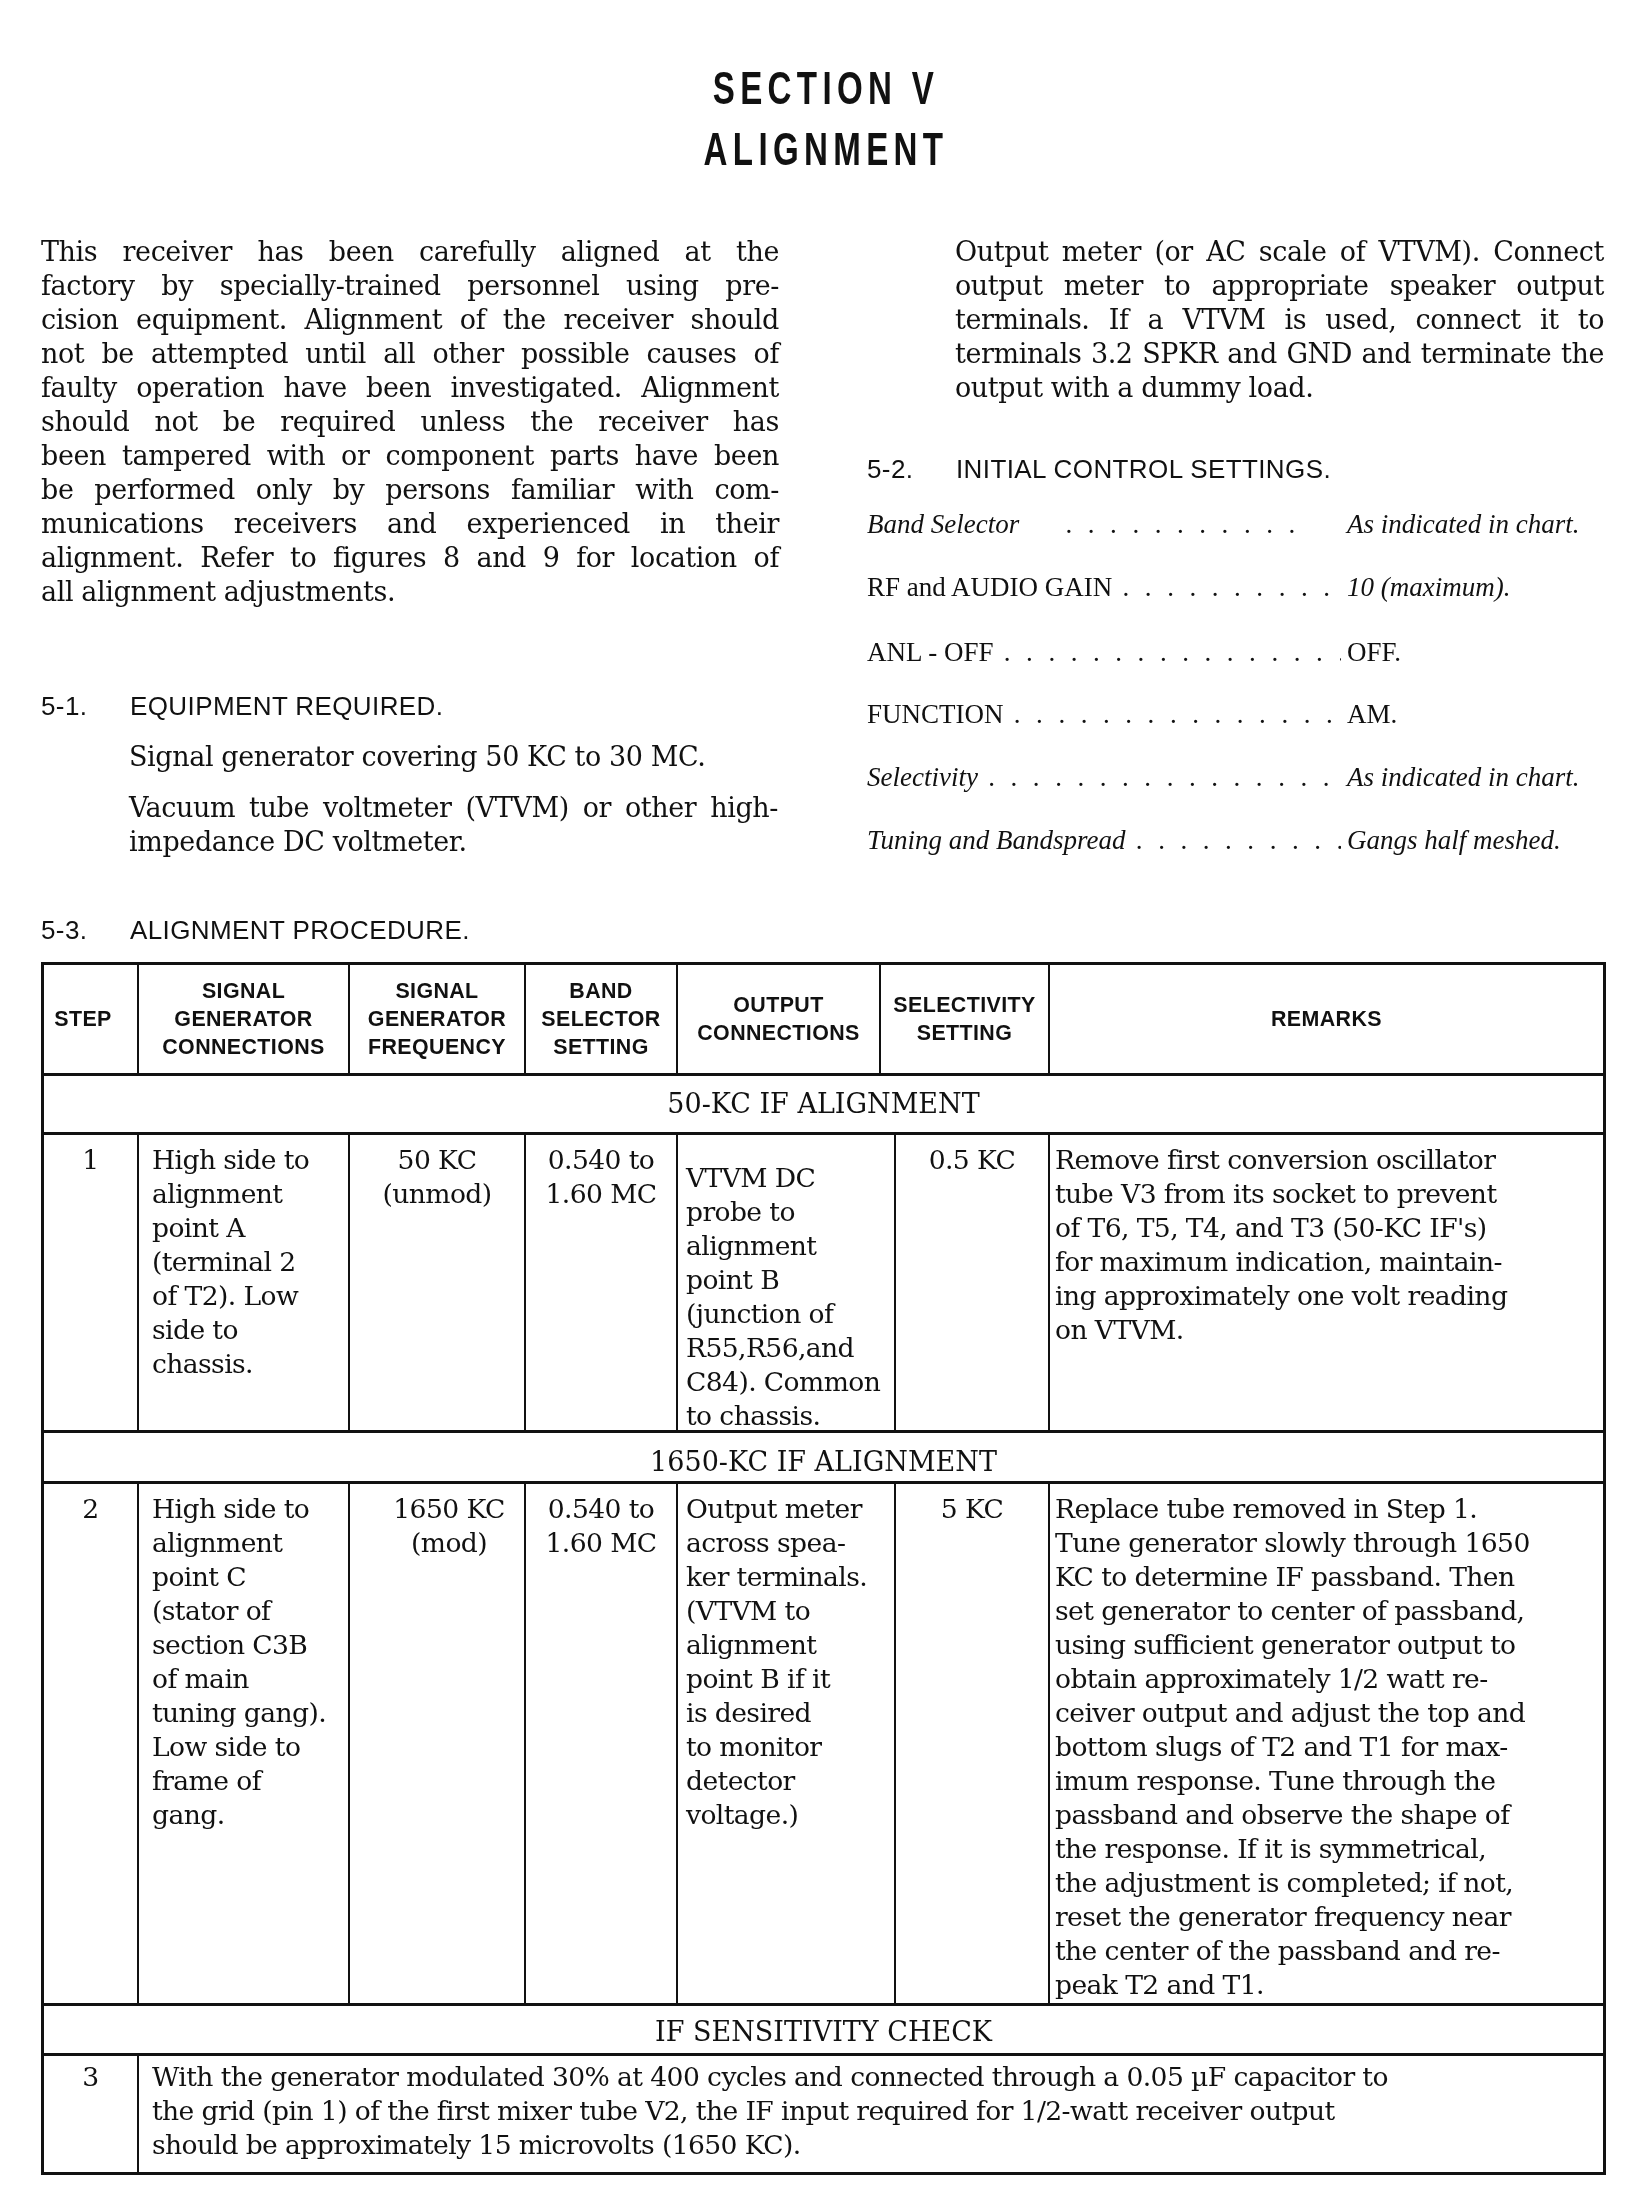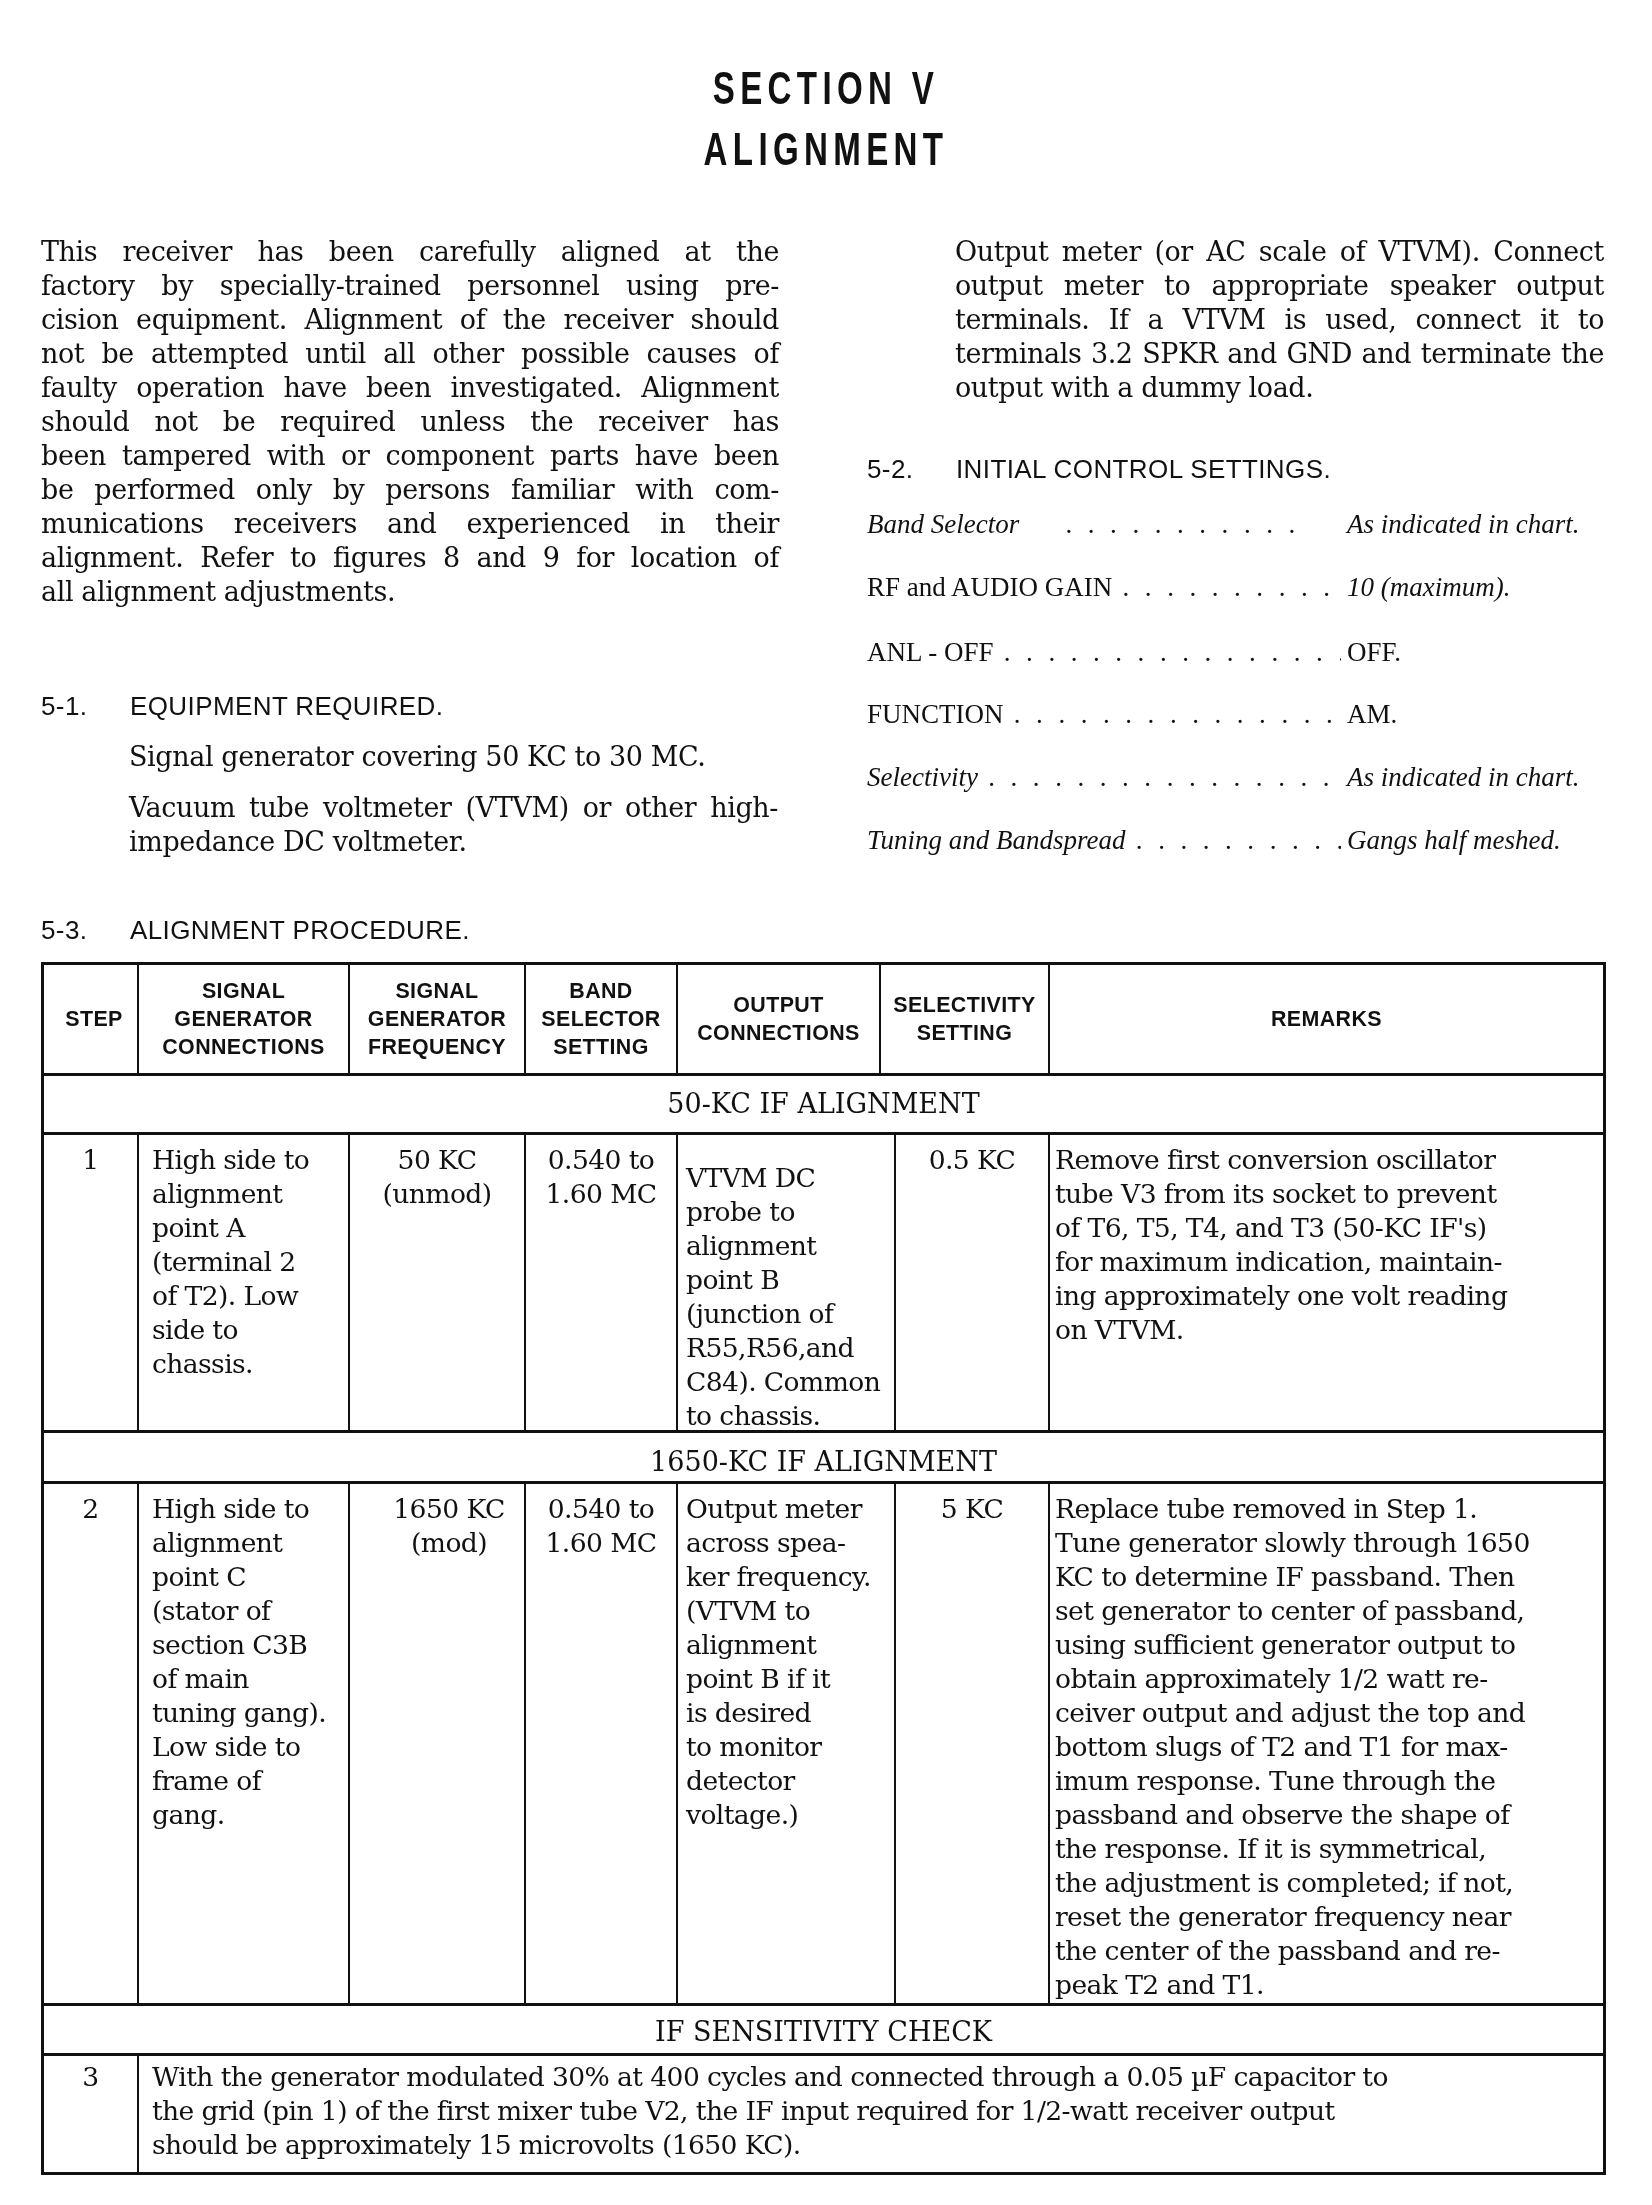--- a/index.html
+++ b/index.html
@@ -126,21 +126,21 @@
 
   <div class="vline" style="left:93px; top:518px; height:521px;"></div>
   <div class="vline" style="left:304px; top:518px; height:521px;"></div>
   <div class="vline" style="left:480px; top:518px; height:521px;"></div>
   <div class="vline" style="left:632px; top:518px; height:521px;"></div>
   <div class="vline" style="left:850px; top:518px; height:521px;"></div>
   <div class="vline" style="left:1004px; top:518px; height:521px;"></div>
 
   <div class="vline" style="left:93px; top:1090px; height:118px;"></div>
 
-  <div class="hdr" style="left:0; top:0; width:78px; height:108px;margin-left:11px;">STEP</div>
+  <div class="hdr" style="left:0; top:0; width:78px; height:108px;">STEP</div>
   <div class="hdr" style="left:95px; top:0; width:209px; height:108px;">
     <div>
         <div>SIGNAL</div>
         <div>GENERATOR</div>
         <div>CONNECTIONS</div>
       </div>
   </div>
   <div class="hdr" style="left:306px; top:0; width:174px; height:108px;">
     <div>
         <div>SIGNAL</div>
@@ -228,21 +228,21 @@
     <div>1650 KC</div>
     <div>(mod)</div>
   </div>
   <div class="cell center" style="left:482px; top:527px; width:150px;">
     <div>0.540 to</div>
     <div>1.60 MC</div>
   </div>
   <div class="cell" style="left:642px; top:527px; width:210px;">
     <div>Output meter</div>
     <div>across spea-</div>
-    <div>ker frequency.</div>
+    <div>ker terminals.</div>
     <div>(VTVM to</div>
     <div>alignment</div>
     <div>point B if it</div>
     <div>is desired</div>
     <div>to monitor</div>
     <div>detector</div>
     <div>voltage.)</div>
   </div>
   <div class="cell center" style="left:852px; top:527px; width:152px;">5 KC</div>
   <div class="cell" style="left:1011px; top:527px; width:516px;">

